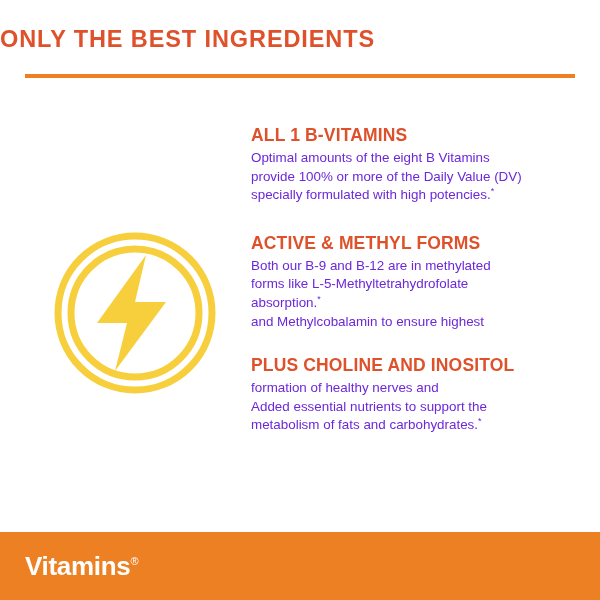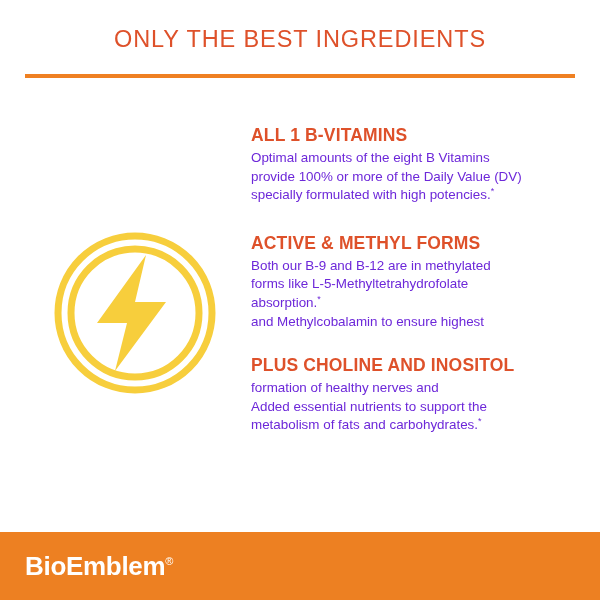--- a/index.html
+++ b/index.html
@@ -27,23 +27,22 @@
     top: 0;
     left: 0;
     width: 600px;
     height: 78px;
   }
   .header-title {
     position: absolute;
     top: 26px;
     left: 0;
     width: 600px;
-    text-align: center;
     font-size: 23.5px;
-    font-weight: normal;
+    font-weight: bold;
     letter-spacing: 0.9px;
     color: #DE512A;
     font-family: "Liberation Sans", sans-serif;
     white-space: nowrap;
   }
   .header-rule {
     position: absolute;
     top: 74px;
     left: 25px;
     width: 550px;
@@ -180,16 +179,16 @@
       <p class="section-body">
         <span class="line">formation of healthy nerves and</span>
         <span class="line">Added essential nutrients to support the</span>
         <span class="line"><span>metabolism of fats and carbohydrates.</span><span class="asterisk">*</span></span>
       </p>
     </div>
 
   </div>
 
   <div class="footer">
-    <div class="footer-logo"><span>BioEmblem</span><span class="reg">®</span></div>
+    <div class="footer-logo"><span>Vitamins</span><span class="reg">®</span></div>
   </div>
 
 </div>
 
 </body></html>

